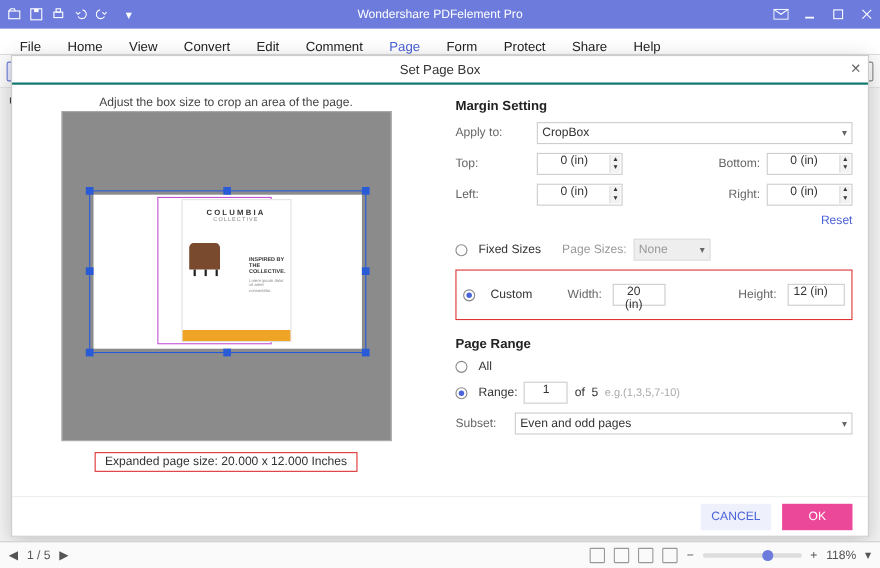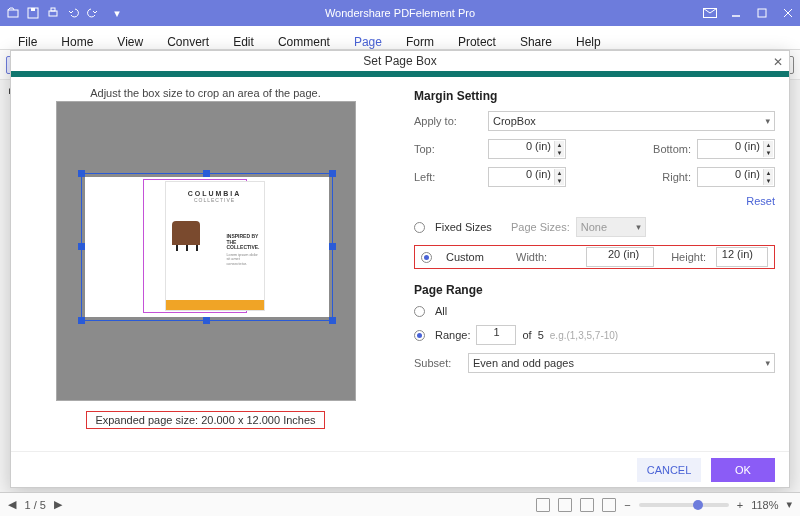--- a/index.html
+++ b/index.html
@@ -29,21 +29,21 @@
 
   
   .statusbar { position:absolute; bottom:0; left:0; right:0; height:24px; border-top:1px solid #ccc; background:#fafafa; display:flex; align-items:center; padding:0 8px; font-size:11px; gap:8px; color:#555;}
   .statusbar .right { margin-left:auto; display:flex; align-items:center; gap:8px;}
   .statusbar .vicon { width:14px; height:14px; border:1px solid #999; border-radius:1px; display:inline-block;}
   .statusbar .zoombar { width:90px; height:4px; background:#ddd; position:relative; border-radius:2px;}
   .statusbar .zoombar .knob { position:absolute; top:-3px; left:60%; width:10px;height:10px;background:#6d7cdc;border-radius:50%;}
 
   
   .dialog { position:absolute; top:50px; left:10px; right:10px; bottom:28px; background:#fff; border:1px solid #ccc; box-shadow:0 4px 18px rgba(0,0,0,.2); display:flex; flex-direction:column; }
-  .dialog .dtitle { height:26px; display:flex; align-items:center; justify-content:center; border-bottom:6px solid #0f766e; font-size:12px; position:relative;text-align:right; }
+  .dialog .dtitle { height:26px; display:flex; align-items:center; justify-content:center; border-bottom:2px solid #0f766e; font-size:12px; position:relative;text-align:right; }
   .dialog .dclose { position:absolute; right:6px; top:4px; cursor:pointer; color:#666; font-size:12px;}
   .dialog .dbody { flex:1; display:flex; overflow:hidden;}
   .dialog .left { width:50%; padding:10px 10px 6px; display:flex; flex-direction:column; align-items:center;}
   .dialog .right { flex:1; padding:10px 14px 6px; font-size:11px; color:#333; overflow:auto;}
   .dialog .hint { font-size:11px; color:#444; margin-bottom:2px;}
   .preview { width: 300px; height: 300px; background:#8b8b8b; position:relative; border:1px solid #aaa;}
   .preview .sheet { position:absolute; left:28px; top:75px; width:244px; height:140px; background:#fff; }
   .preview .outerbox { position:absolute; left:24px; top:71px; width:252px; height:148px; border:1px solid #2a5bd7;}
   .preview .handle { position:absolute; width:7px; height:7px; background:#2a5bd7;}
   .preview .innerbox { position:absolute; border:1px solid #c451d7;}
@@ -64,34 +64,34 @@
   .section-h { font-weight:700; font-size:12px; margin: 2px 0 8px; color:#222;}
   .row { display:flex; align-items:center; margin-bottom:8px; gap:6px;}
   .lab { width:68px; color:#666; font-size:11px;}
   .lab2 { width:56px; color:#666; font-size:11px; text-align:right; margin-left:auto;}
   .sel, .inp { border:1px solid #ccc; background:#fff; height:20px; font-size:11px; padding:0 4px;}
   .sel { flex:1; display:flex; align-items:center; justify-content:space-between; cursor:pointer;}
   .sel .chev { color:#666; font-size:9px;}
   .spin { position:relative; }
   .spin .sbtns { position:absolute; right:1px; top:1px; bottom:1px; width:10px; display:flex; flex-direction:column;}
   .spin .sbtns span { flex:1; font-size:6px; display:flex; align-items:center; justify-content:center; background:#f2f2f2; border-left:1px solid #ddd; cursor:pointer;}
-  .numbox { width:78px; text-align:right; padding-right:14px; position:relative;}
+  .numbox { width:78px; text-align:center; padding-right:14px; position:relative;}
   .reset { color:#4a63d6; font-size:11px; cursor:pointer; text-align:right; display:block; margin-bottom:10px;}
   .radio, .check { width:11px; height:11px; border:1px solid #888; border-radius:50%; display:inline-flex; align-items:center; justify-content:center; margin-right:4px; cursor:pointer; flex-shrink:0;}
   .radio.on::after { content:""; width:5px; height:5px; background:#4a63d6; border-radius:50%;}
   .check { border-radius:2px;}
   .check.on { background:#4a63d6; border-color:#4a63d6;}
   .check.on::after { content:"✓"; color:#fff; font-size:8px; line-height:1;}
-  .redbox { border:1px solid #d33; padding:1px 6px; display:flex; align-items:center; gap:10px;}
+  .redbox { border:1px solid #d33; padding:12px 6px; display:flex; align-items:center; gap:10px;}
   .hint2 { color:#aaa; font-size:10px;}
 
   .dfooter { height:36px; border-top:1px solid #eee; display:flex; align-items:center; justify-content:flex-end; gap:10px; padding:0 14px;}
   .btn { min-width:64px; height:24px; display:inline-flex; align-items:center; justify-content:center; font-size:11px; cursor:pointer;}
   .btn.cancel { background:#eef1fb; color:#4a63d6;}
-  .btn.ok { background:#8b5cf6; color:#fff;}
+  .btn.ok { background:#ec4899; color:#fff;}
 
   svg { display:block; }
 </style>
 </head>
 <body>
 
 <div class="titlebar">
   <div class="qat">
     <span>
         <svg width="12" height="12" viewBox="0 0 12 12">
@@ -263,21 +263,21 @@
         <span style="color:#999;">Page Sizes:</span>
         <div class="sel" style="flex:0 0 70px;background:#eee;color:#999;border-color:#ddd;">
           <span>None</span>
             <span class="chev">▾</span>
         </div>
       </div>
       <div class="redbox">
         <span class="radio on"></span>
         <span style="width:60px;">Custom</span>
         <span style="color:#666;">Width:</span>
-        <div class="inp numbox" style="width:68px;margin-left:29px;"><span>20 (in)</span></div>
+        <div class="inp numbox" style="width:48px;"><span>20 (in)</span></div>
         <span style="color:#666;margin-left:auto;">Height:</span>
         <div class="inp numbox" style="width:52px;"><span>12 (in)</span></div>
       </div>
 
       <div class="section-h" style="margin-top:14px;">Page Range</div>
       <div class="row">
         <span class="radio"></span>
         <span>All</span>
       </div>
       <div class="row">

